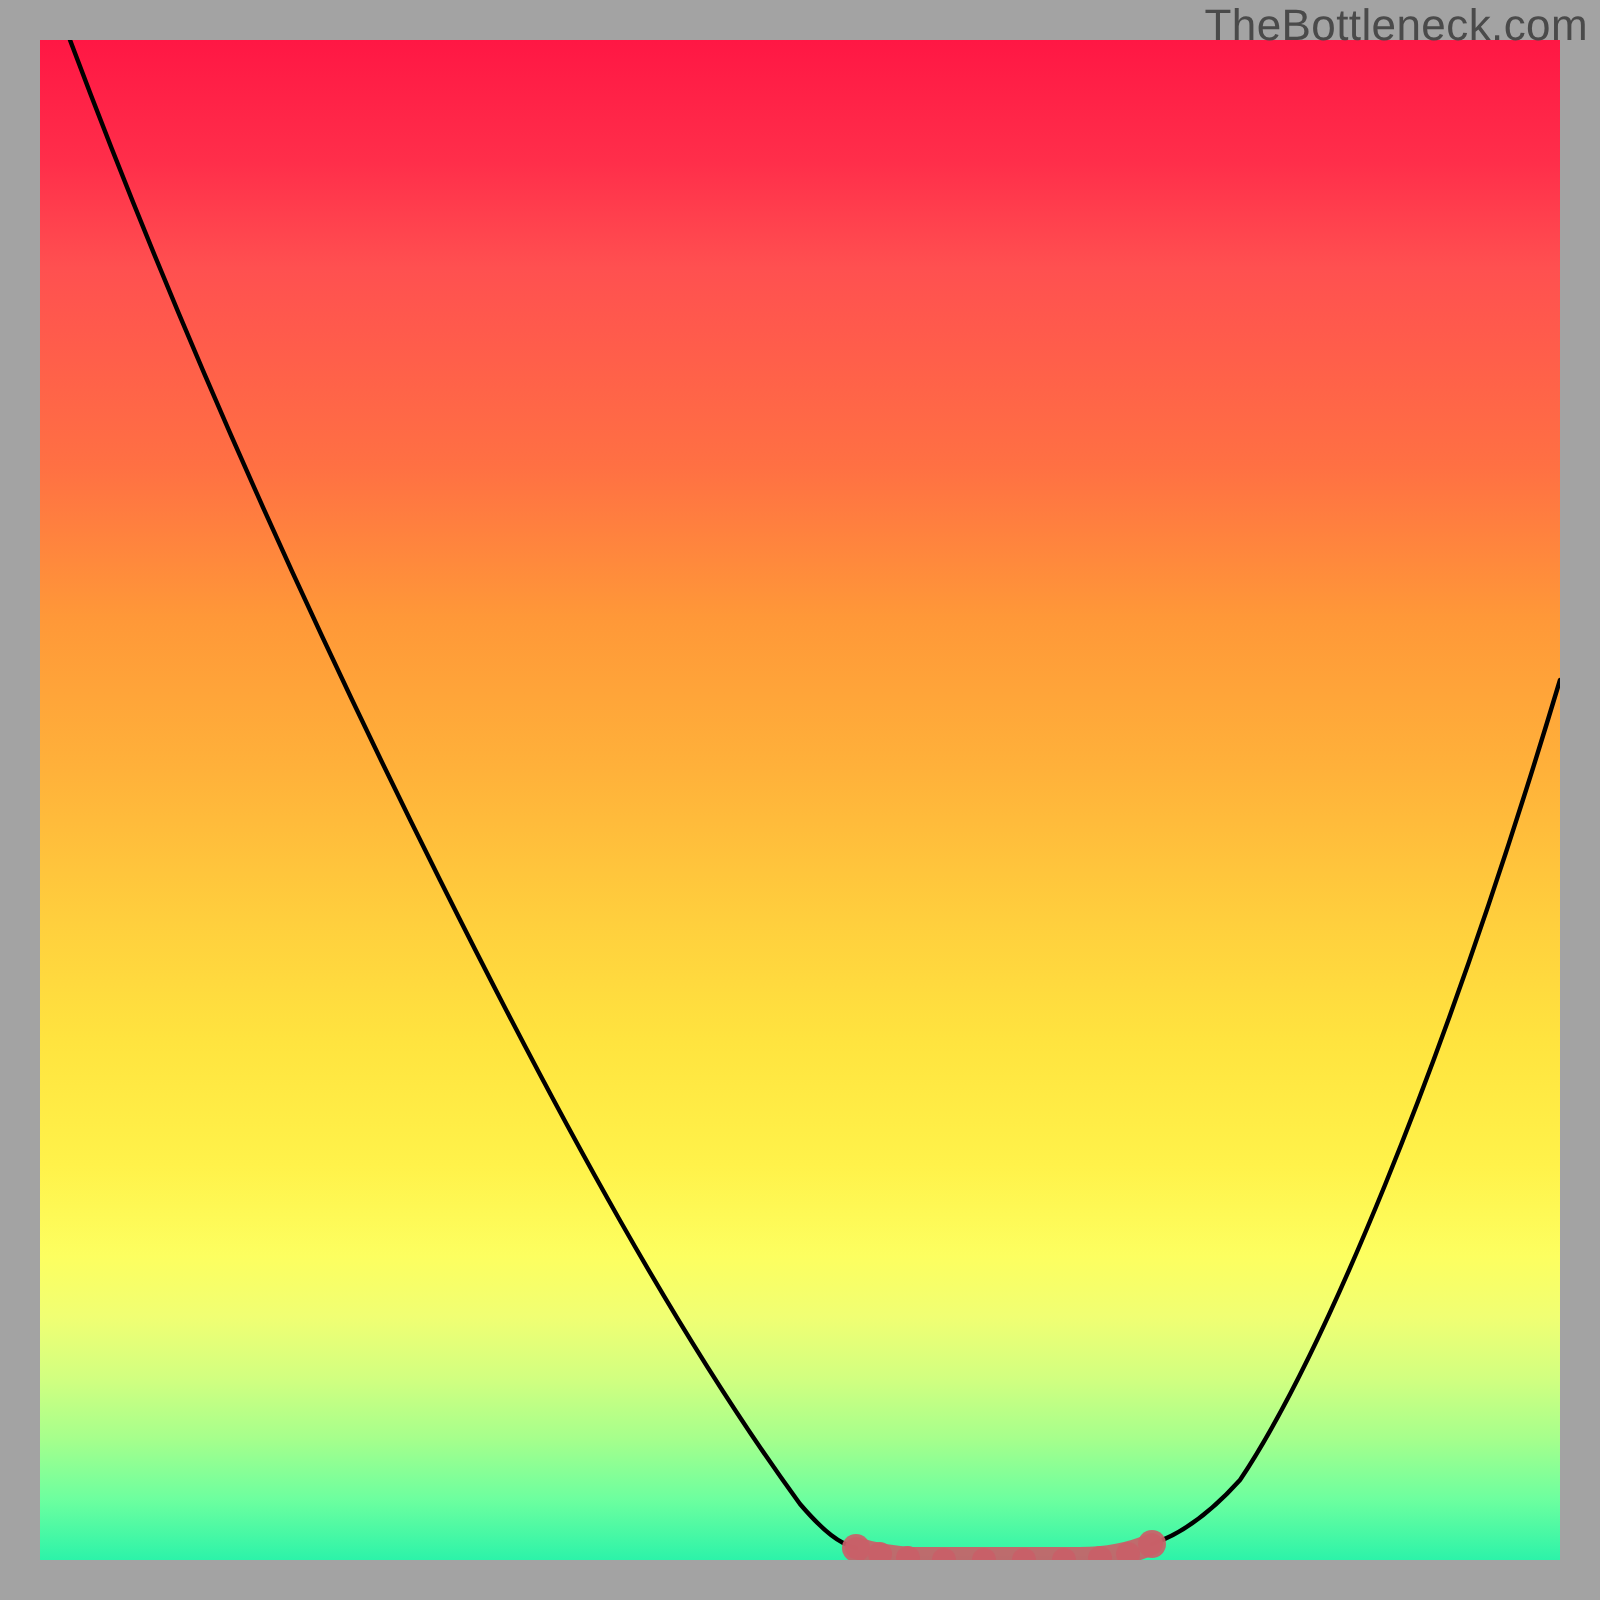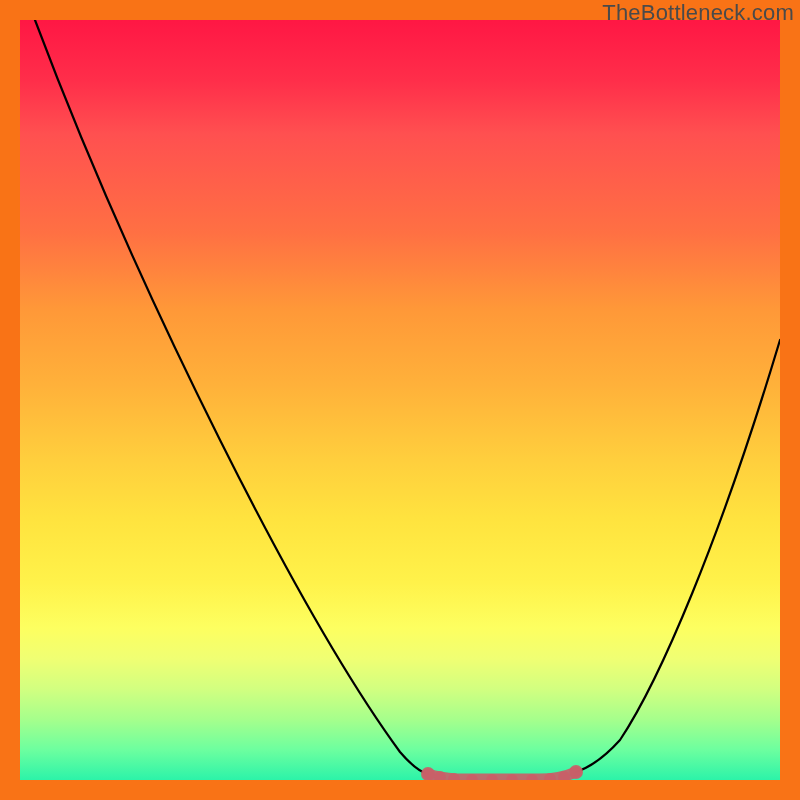--- a/index.html
+++ b/index.html
@@ -2,21 +2,21 @@
 <html><head>
 <meta charset="utf-8">
 <style>
   * { margin: 0; padding: 0; box-sizing: border-box; }
   html, body { width: 800px; height: 800px; overflow: hidden; }
   body { background: #000; position: relative; font-family: Arial, sans-serif; }
 
   .frame {
     position: absolute;
     inset: 0;
-    background: #f97316;
+    background: #a3a3a3;
   }
 
   .plot-area {
     position: absolute;
     left: 20px;
     top: 20px;
     width: 760px;
     height: 760px;
     background: linear-gradient(to bottom,
       #ff1744 0%,

